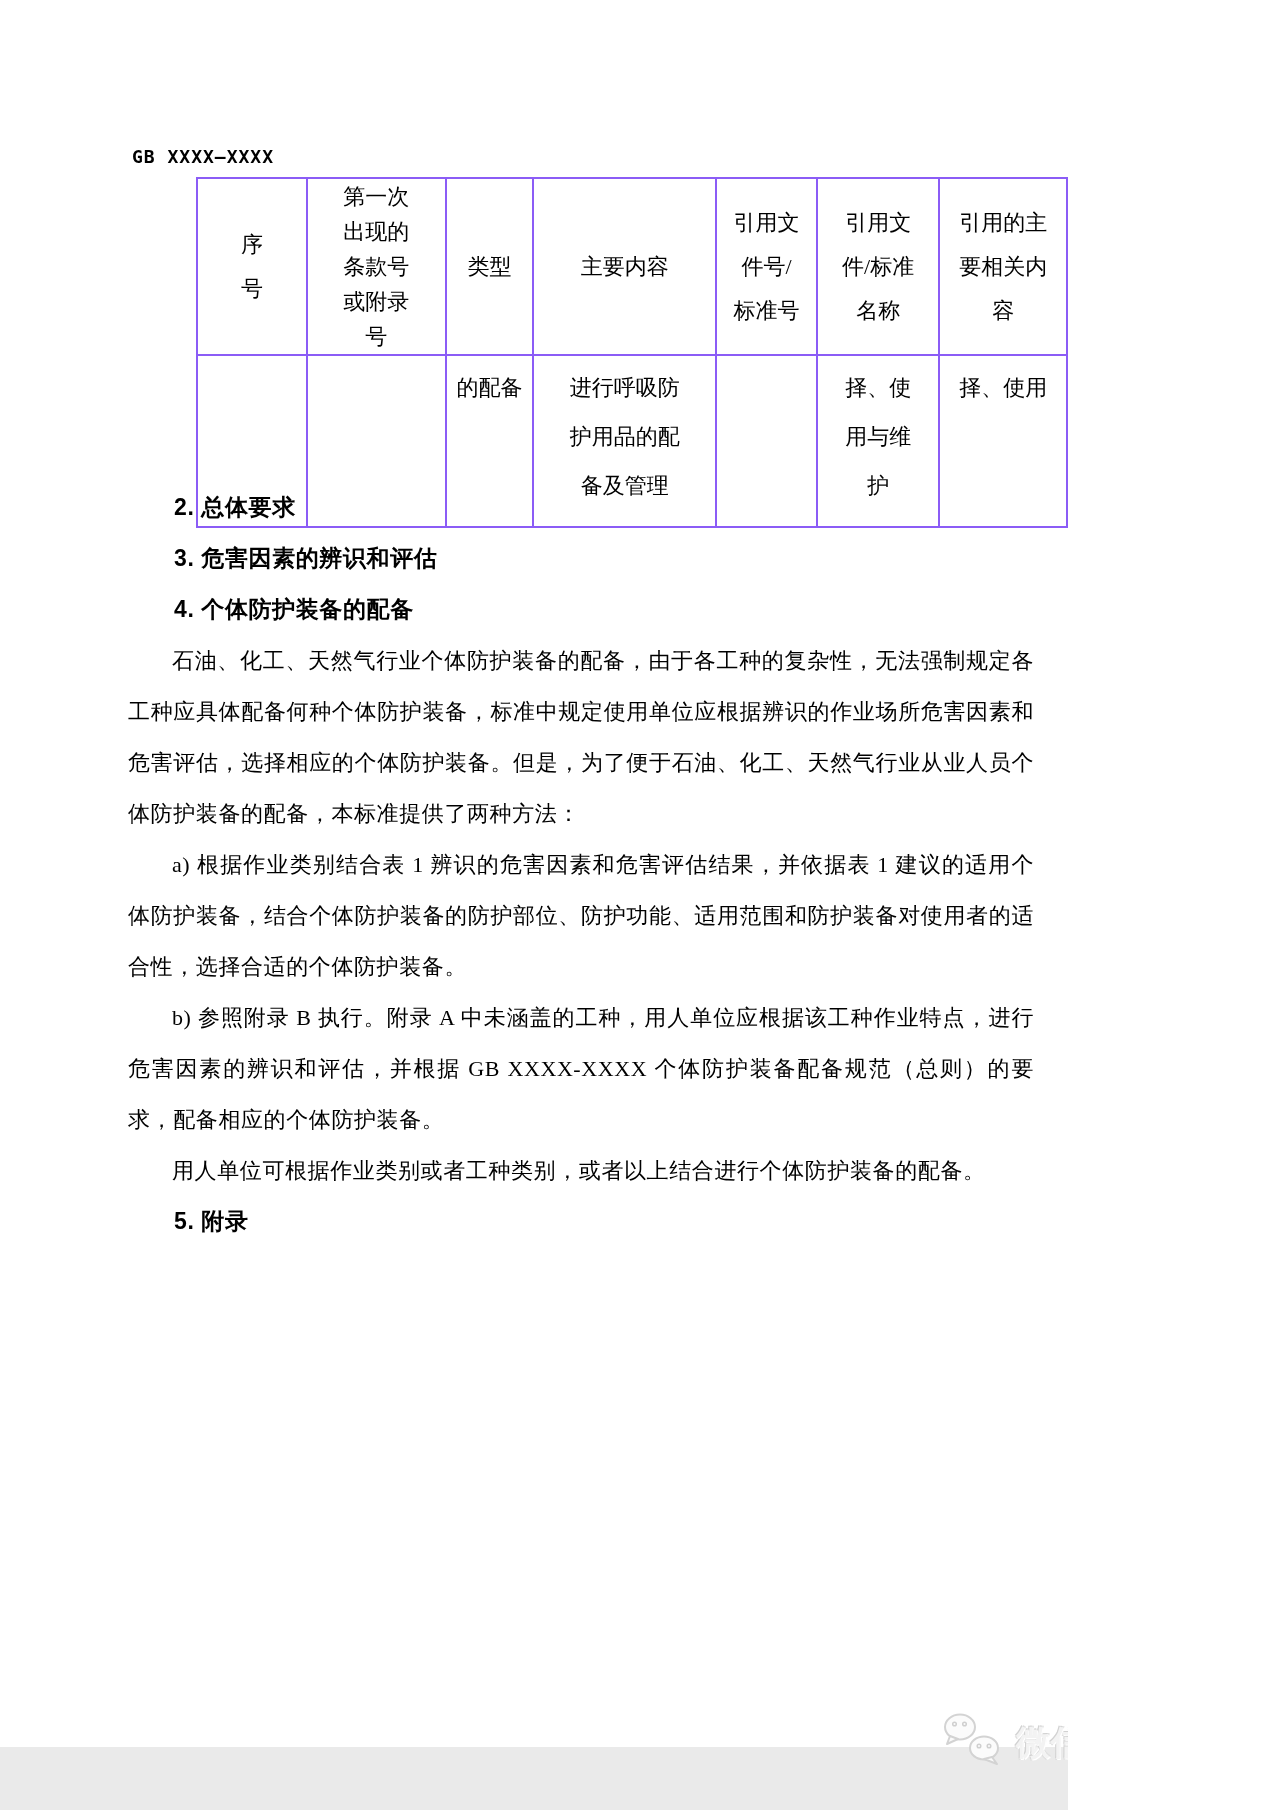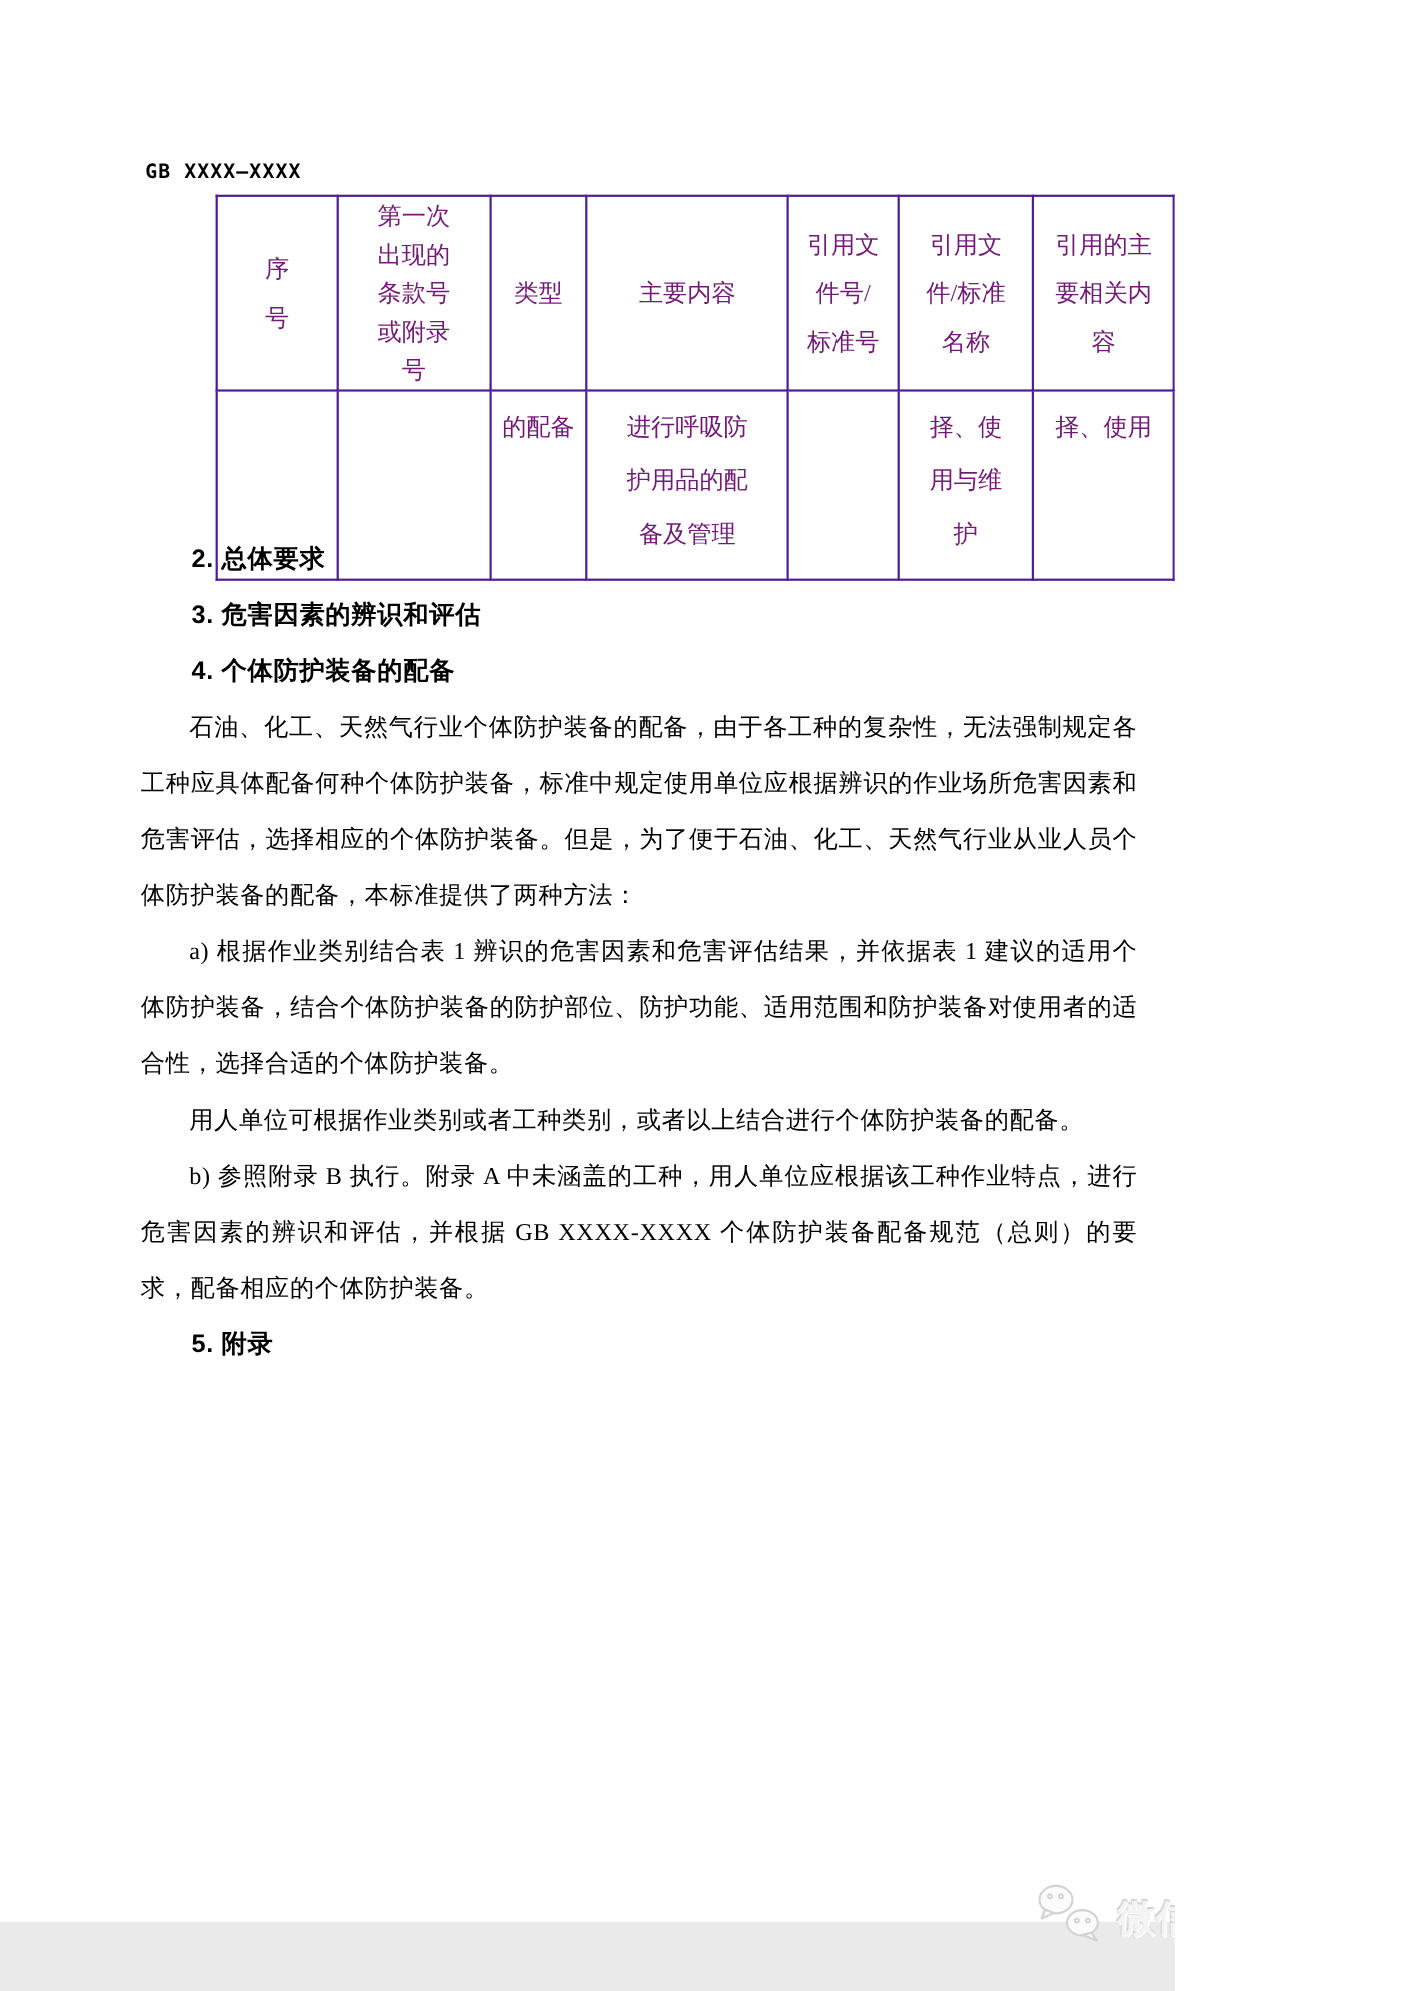--- a/index.html
+++ b/index.html
@@ -15,22 +15,22 @@
     font-family:"DejaVu Sans Mono", monospace;
     font-size:18px; font-weight:bold; letter-spacing:1px;
   }
 
   
   table.ref {
     position:absolute; left:196px; top:177px;
     border-collapse:collapse; table-layout:fixed;
   }
   table.ref th, table.ref td {
-    border:2px solid #4c1d95;
-    font-weight:normal; font-size:22px; color:#701a75;
+    border:2px solid #8b5cf6;
+    font-weight:normal; font-size:22px; color:#000000;
     text-align:center; word-break:break-all; overflow:hidden;
     padding:0;
   }
   table.ref thead tr { height:151px; }
   table.ref thead th { vertical-align:middle; line-height:44px; }
   table.ref thead th.c1 { padding:0 43px; }
   table.ref thead th.c2 { padding:0 29px; line-height:35px; }
   table.ref thead th.c5 { padding:0 14px; }
   table.ref thead th.c6 { padding:0 17px; }
   table.ref thead th.c7 { padding:0 17px; }
@@ -120,22 +120,22 @@
   </table>
 
   <div class="content">
     <h2>2. 总体要求</h2>
 
     <h2>3. 危害因素的辨识和评估</h2>
 
     <h2>4. 个体防护装备的配备</h2>
     <p>石油、化工、天然气行业个体防护装备的配备，由于各工种的复杂性，无法强制规定各工种应具体配备何种个体防护装备，标准中规定使用单位应根据辨识的作业场所危害因素和危害评估，选择相应的个体防护装备。但是，为了便于石油、化工、天然气行业从业人员个体防护装备的配备，本标准提供了两种方法：</p>
     <p>a) 根据作业类别结合表 1 辨识的危害因素和危害评估结果，并依据表 1 建议的适用个体防护装备，结合个体防护装备的防护部位、防护功能、适用范围和防护装备对使用者的适合性，选择合适的个体防护装备。</p>
+    <p>b) 参照附录 B 执行。附录 A 中未涵盖的工种，用人单位应根据该工种作业特点，进行危害因素的辨识和评估，并根据 GB XXXX-XXXX 个体防护装备配备规范（总则）的要求，配备相应的个体防护装备。</p>
     <p>用人单位可根据作业类别或者工种类别，或者以上结合进行个体防护装备的配备。</p>
-    <p>b) 参照附录 B 执行。附录 A 中未涵盖的工种，用人单位应根据该工种作业特点，进行危害因素的辨识和评估，并根据 GB XXXX-XXXX 个体防护装备配备规范（总则）的要求，配备相应的个体防护装备。</p>
 
     <h2>5. 附录</h2>
   </div>
 
   <div class="page-number">66</div>
 
   <div class="footer-band"></div>
 
   <div class="watermark">
     <span>

